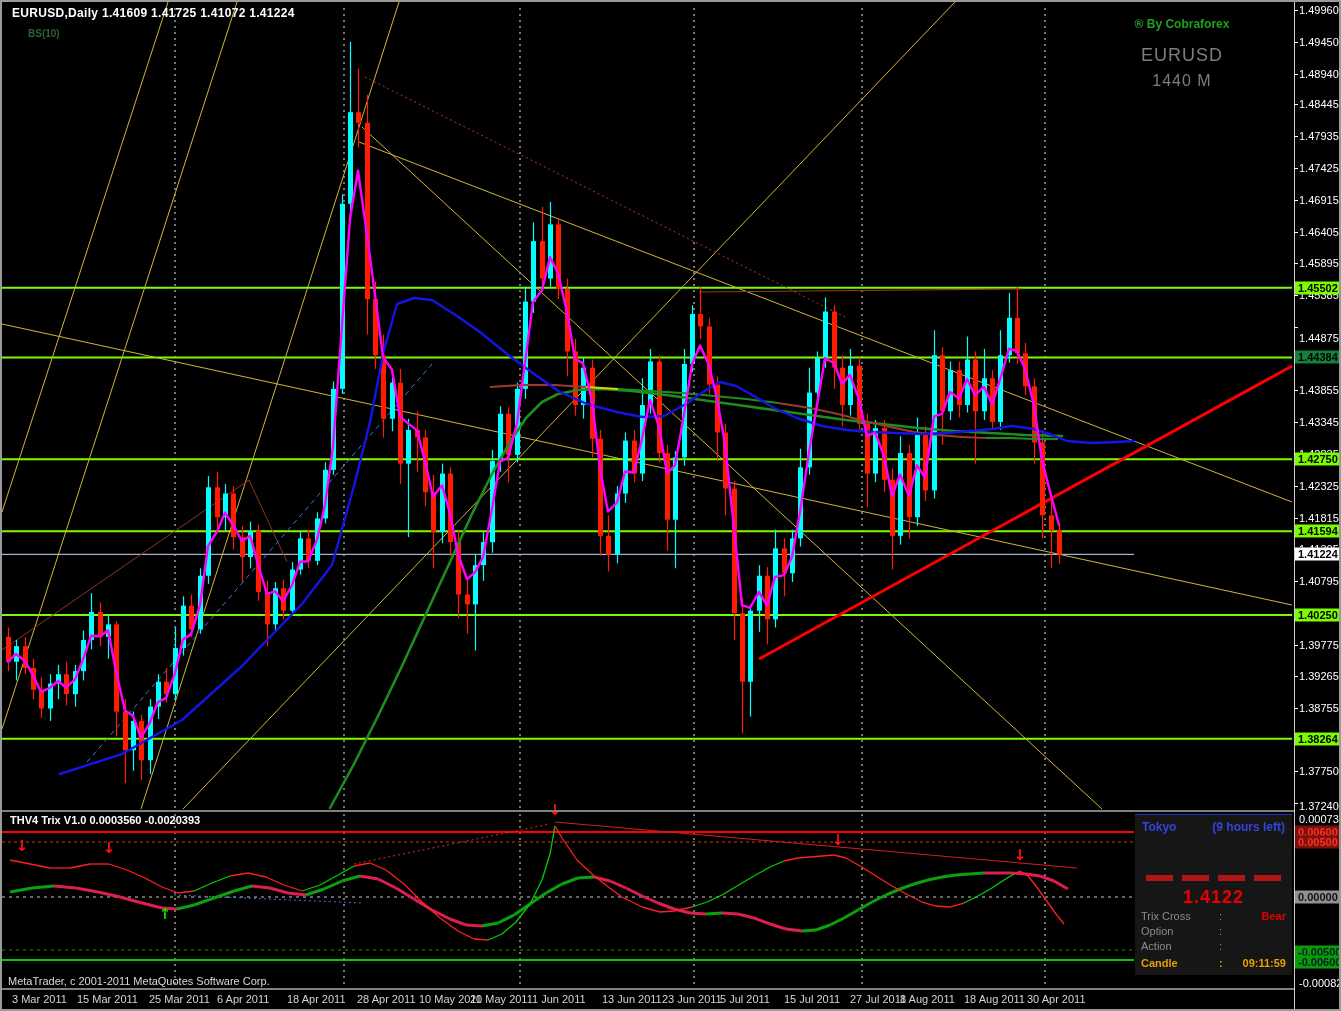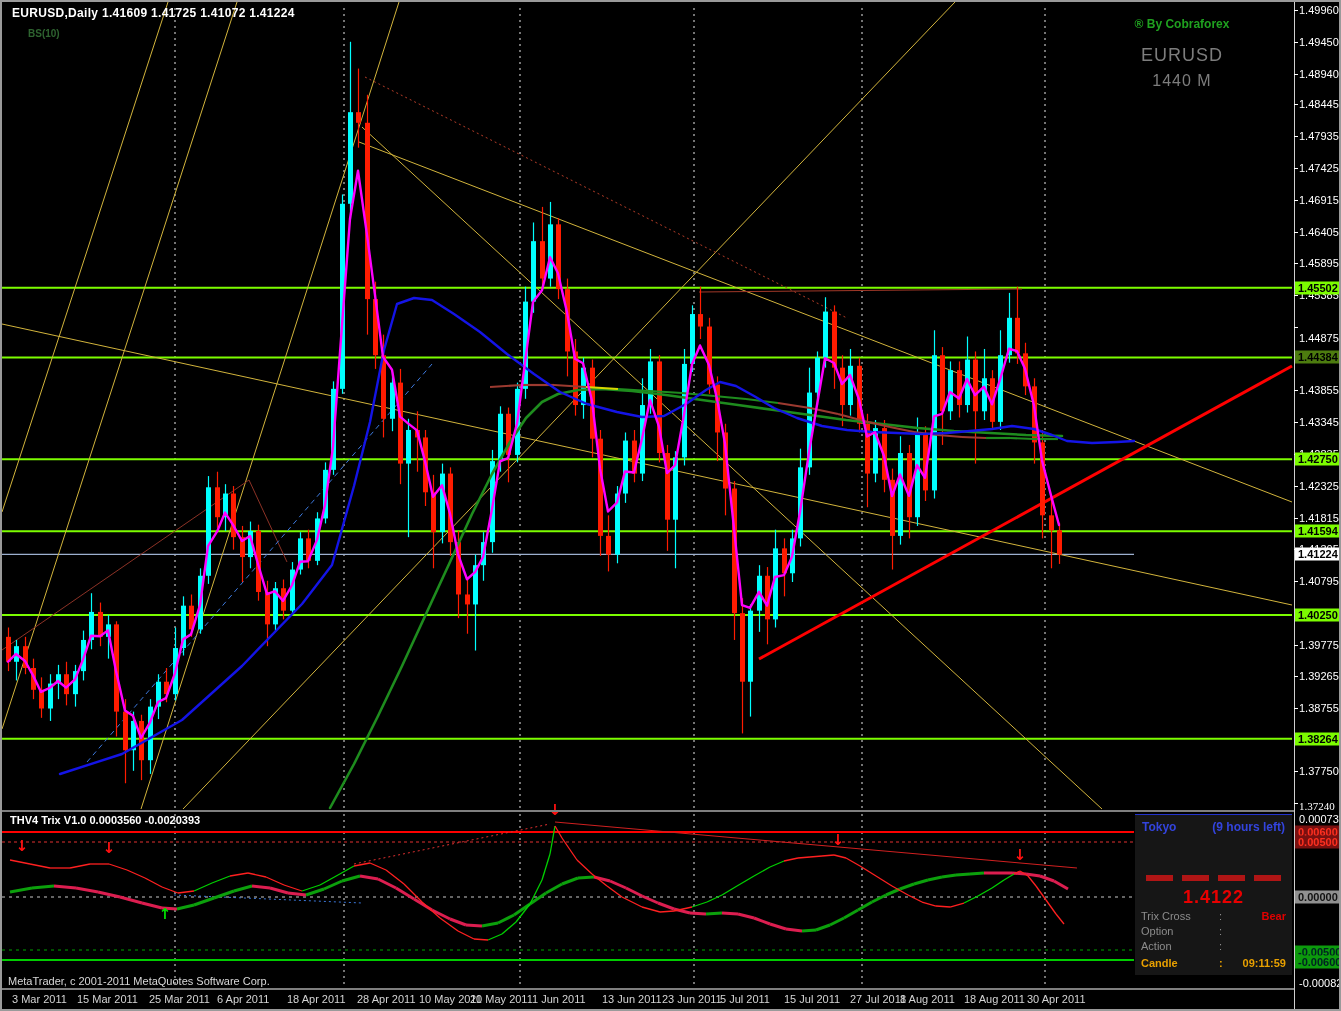--- a/index.html
+++ b/index.html
@@ -558,24 +558,24 @@
       <div class="axis-label" style="top: 579.071px;">1.40795</div>
       <div class="tick" style="top: 579.071px;"></div>
       <div class="axis-label" style="top: 643px;">1.39775</div>
       <div class="tick" style="top: 642.627px;"></div>
       <div class="axis-label" style="top: 674.405px;">1.39265</div>
       <div class="tick" style="top: 674.405px;"></div>
       <div class="axis-label" style="top: 706.184px;">1.38755</div>
       <div class="tick" style="top: 706.184px;"></div>
       <div class="axis-label" style="top: 768.805px;">1.37750</div>
       <div class="tick" style="top: 768.805px;"></div>
-      <div class="axis-label" style="top: 804px; font-family: Liberation Serif, serif;">1.37240</div>
+      <div class="axis-label" style="top: 804px;">1.37240</div>
       <div class="tick" style="top: 800.583px;"></div>
       <div class="axis-box" style="top: 285.778px; background: rgb(124, 252, 0); color: rgb(0, 0, 0);">1.45502</div>
-      <div class="axis-box" style="top: 355.441px; background: #4d7c0f; color: rgb(0, 0, 0);">1.44384</div>
+      <div class="axis-box" style="top: 355.441px; background: #15803d; color: rgb(0, 0, 0);">1.44384</div>
       <div class="axis-box" style="top: 457.255px; background: rgb(124, 252, 0); color: rgb(0, 0, 0);">1.42750</div>
       <div class="axis-box" style="top: 529.285px; background: rgb(124, 252, 0); color: rgb(0, 0, 0);">1.41594</div>
       <div class="axis-box" style="top: 613.03px; background: rgb(124, 252, 0); color: rgb(0, 0, 0);">1.40250</div>
       <div class="axis-box" style="top: 736.778px; background: rgb(124, 252, 0); color: rgb(0, 0, 0);">1.38264</div>
       <div class="axis-box" style="top: 552.34px; background: rgb(255, 255, 255); color: rgb(0, 0, 0);">1.41224</div>
       <div class="axis-label" style="top: 817px;">0.0007356</div>
       <div class="axis-label" style="top: 981px;">-0.0008210</div>
       <div class="axis-box" style="top: 830px; background: rgb(122, 16, 16); color: rgb(255, 48, 32);">0.00600</div>
       <div class="axis-box" style="top: 840px; background: rgb(122, 16, 16); color: rgb(255, 48, 32);">0.00500</div>
       <div class="axis-box" style="top: 895px; background: rgb(144, 144, 144); color: rgb(17, 17, 17);">0.00000</div>

